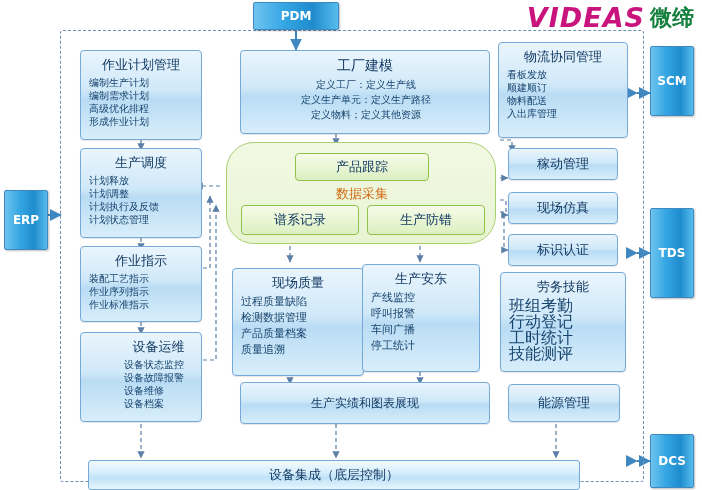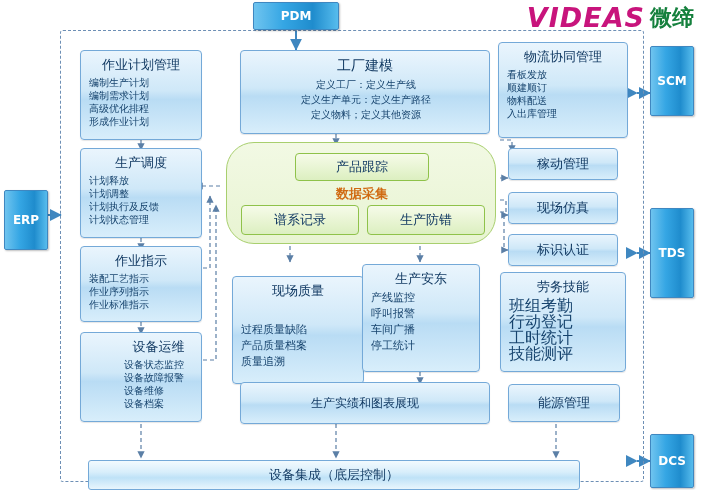--- a/index.html
+++ b/index.html
@@ -68,21 +68,21 @@
     border:1px solid #a8cf6e;border-radius:28px;
     background:linear-gradient(to bottom,#f2f9e4,#e8f4d2);
   }
   .greenbox{
     border:1px solid #8fc24a;border-radius:4px;
     background:linear-gradient(to bottom,#f6fbe9,#dcefc0);
     display:flex;align-items:center;justify-content:center;
     font-size:13px;color:#123a63;
   }
   #data-collect{
-    font-size:13px;color:#d06a12;font-weight:bold;text-align:center;
+    font-size:13px;color:#d06a12;font-weight:normal;text-align:center;
   }
 
   
   #bottom-bar{
     left:88px;top:460px;width:492px;height:30px;
     border:1px solid #74a9d8;border-radius:3px;
     background:linear-gradient(to bottom,#f2fafe 0%,#d8eefb 40%,#bfe2f7 60%,#e9f6fd 100%);
     display:flex;align-items:center;justify-content:center;
     font-size:13px;color:#123a63;
   }
@@ -243,24 +243,25 @@
     <span>数据采集</span>
   </div>
   <div class="abs greenbox" style="left:14px;top:62px;width:118px;height:30px;">
     <span>谱系记录</span>
   </div>
   <div class="abs greenbox" style="left:140px;top:62px;width:118px;height:30px;">
     <span>生产防错</span>
   </div>
 </div>
 
-<div class="abs bluebox" style="left:232px;top:276px;width:132px;height:108px;gap:20px;">
+<div class="abs bluebox" style="left:232px;top:268px;width:132px;height:108px;">
   <div class="title">现场质量</div>
   <div class="lines" style="font-size:11px;line-height:16px;">
     <div>过程质量缺陷</div>
+    <div>检测数据管理</div>
     <div>产品质量档案</div>
     <div>质量追溯</div>
   </div>
 </div>
 
 <div class="abs bluebox" style="left:362px;top:264px;width:118px;height:108px;">
   <div class="title">生产安东</div>
   <div class="lines" style="font-size:11px;line-height:16px;">
     <div>产线监控</div>
     <div>呼叫报警</div>

